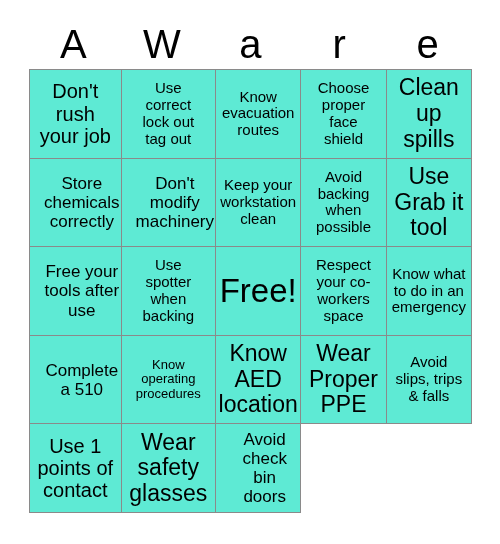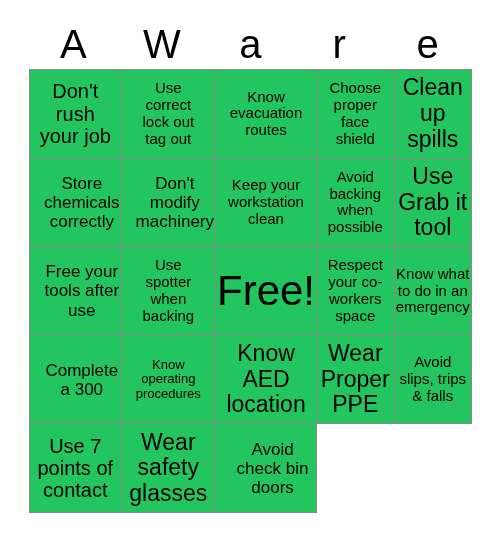--- a/index.html
+++ b/index.html
@@ -63,38 +63,38 @@
   .cell {
     border-right: 1px solid #8a8a8a;
     border-bottom: 1px solid #8a8a8a;
     box-sizing: border-box;
     display: flex;
     align-items: center;
     justify-content: flex-end;
     text-align: center;
     padding: 1px 1px;
     overflow: visible;
-    background: #22c55e;
+    background: #5eead4;
   }
   .cell-text {
     display: block;
     width: 100%;
     line-height: 1.12;
     white-space: pre-line;
     font-weight: 400;
   }
 
   
   .fs-xs .cell-text { font-size: 13px; }
   .fs-s  .cell-text { font-size: 15px; }
   .fs-m  .cell-text { font-size: 17px; padding-left: 13px; }
   .fs-l  .cell-text { font-size: 20px; }
   .fs-xl .cell-text { font-size: 23px; }
   .fs-free .cell-text {
-    font-size: 42px;
+    font-size: 33px;
     line-height: 1;
     white-space: nowrap;
   }
 </style>
 </head>
 <body>
 
 <div id="bingo-card">
 
   <div class="header-row">
@@ -179,21 +179,21 @@
 workers
 space</span>
       </div>
       <div class="cell fs-s">
         <span class="cell-text">Know what
 to do in an
 emergency</span>
       </div>
       <div class="cell fs-m">
         <span class="cell-text">Complete
-a 300</span>
+a 510</span>
       </div>
       <div class="cell fs-xs">
         <span class="cell-text">Know
 operating
 procedures</span>
       </div>
       <div class="cell fs-xl">
         <span class="cell-text">Know
 AED
 location</span>
@@ -202,21 +202,21 @@
         <span class="cell-text">Wear
 Proper
 PPE</span>
       </div>
       <div class="cell fs-s">
         <span class="cell-text">Avoid
 slips, trips
 &amp; falls</span>
       </div>
       <div class="cell fs-l">
-        <span class="cell-text">Use 7
+        <span class="cell-text">Use 1
 points of
 contact</span>
       </div>
       <div class="cell fs-xl">
         <span class="cell-text">Wear
 safety
 glasses</span>
       </div>
       <div class="cell fs-m">
         <span class="cell-text">Avoid

